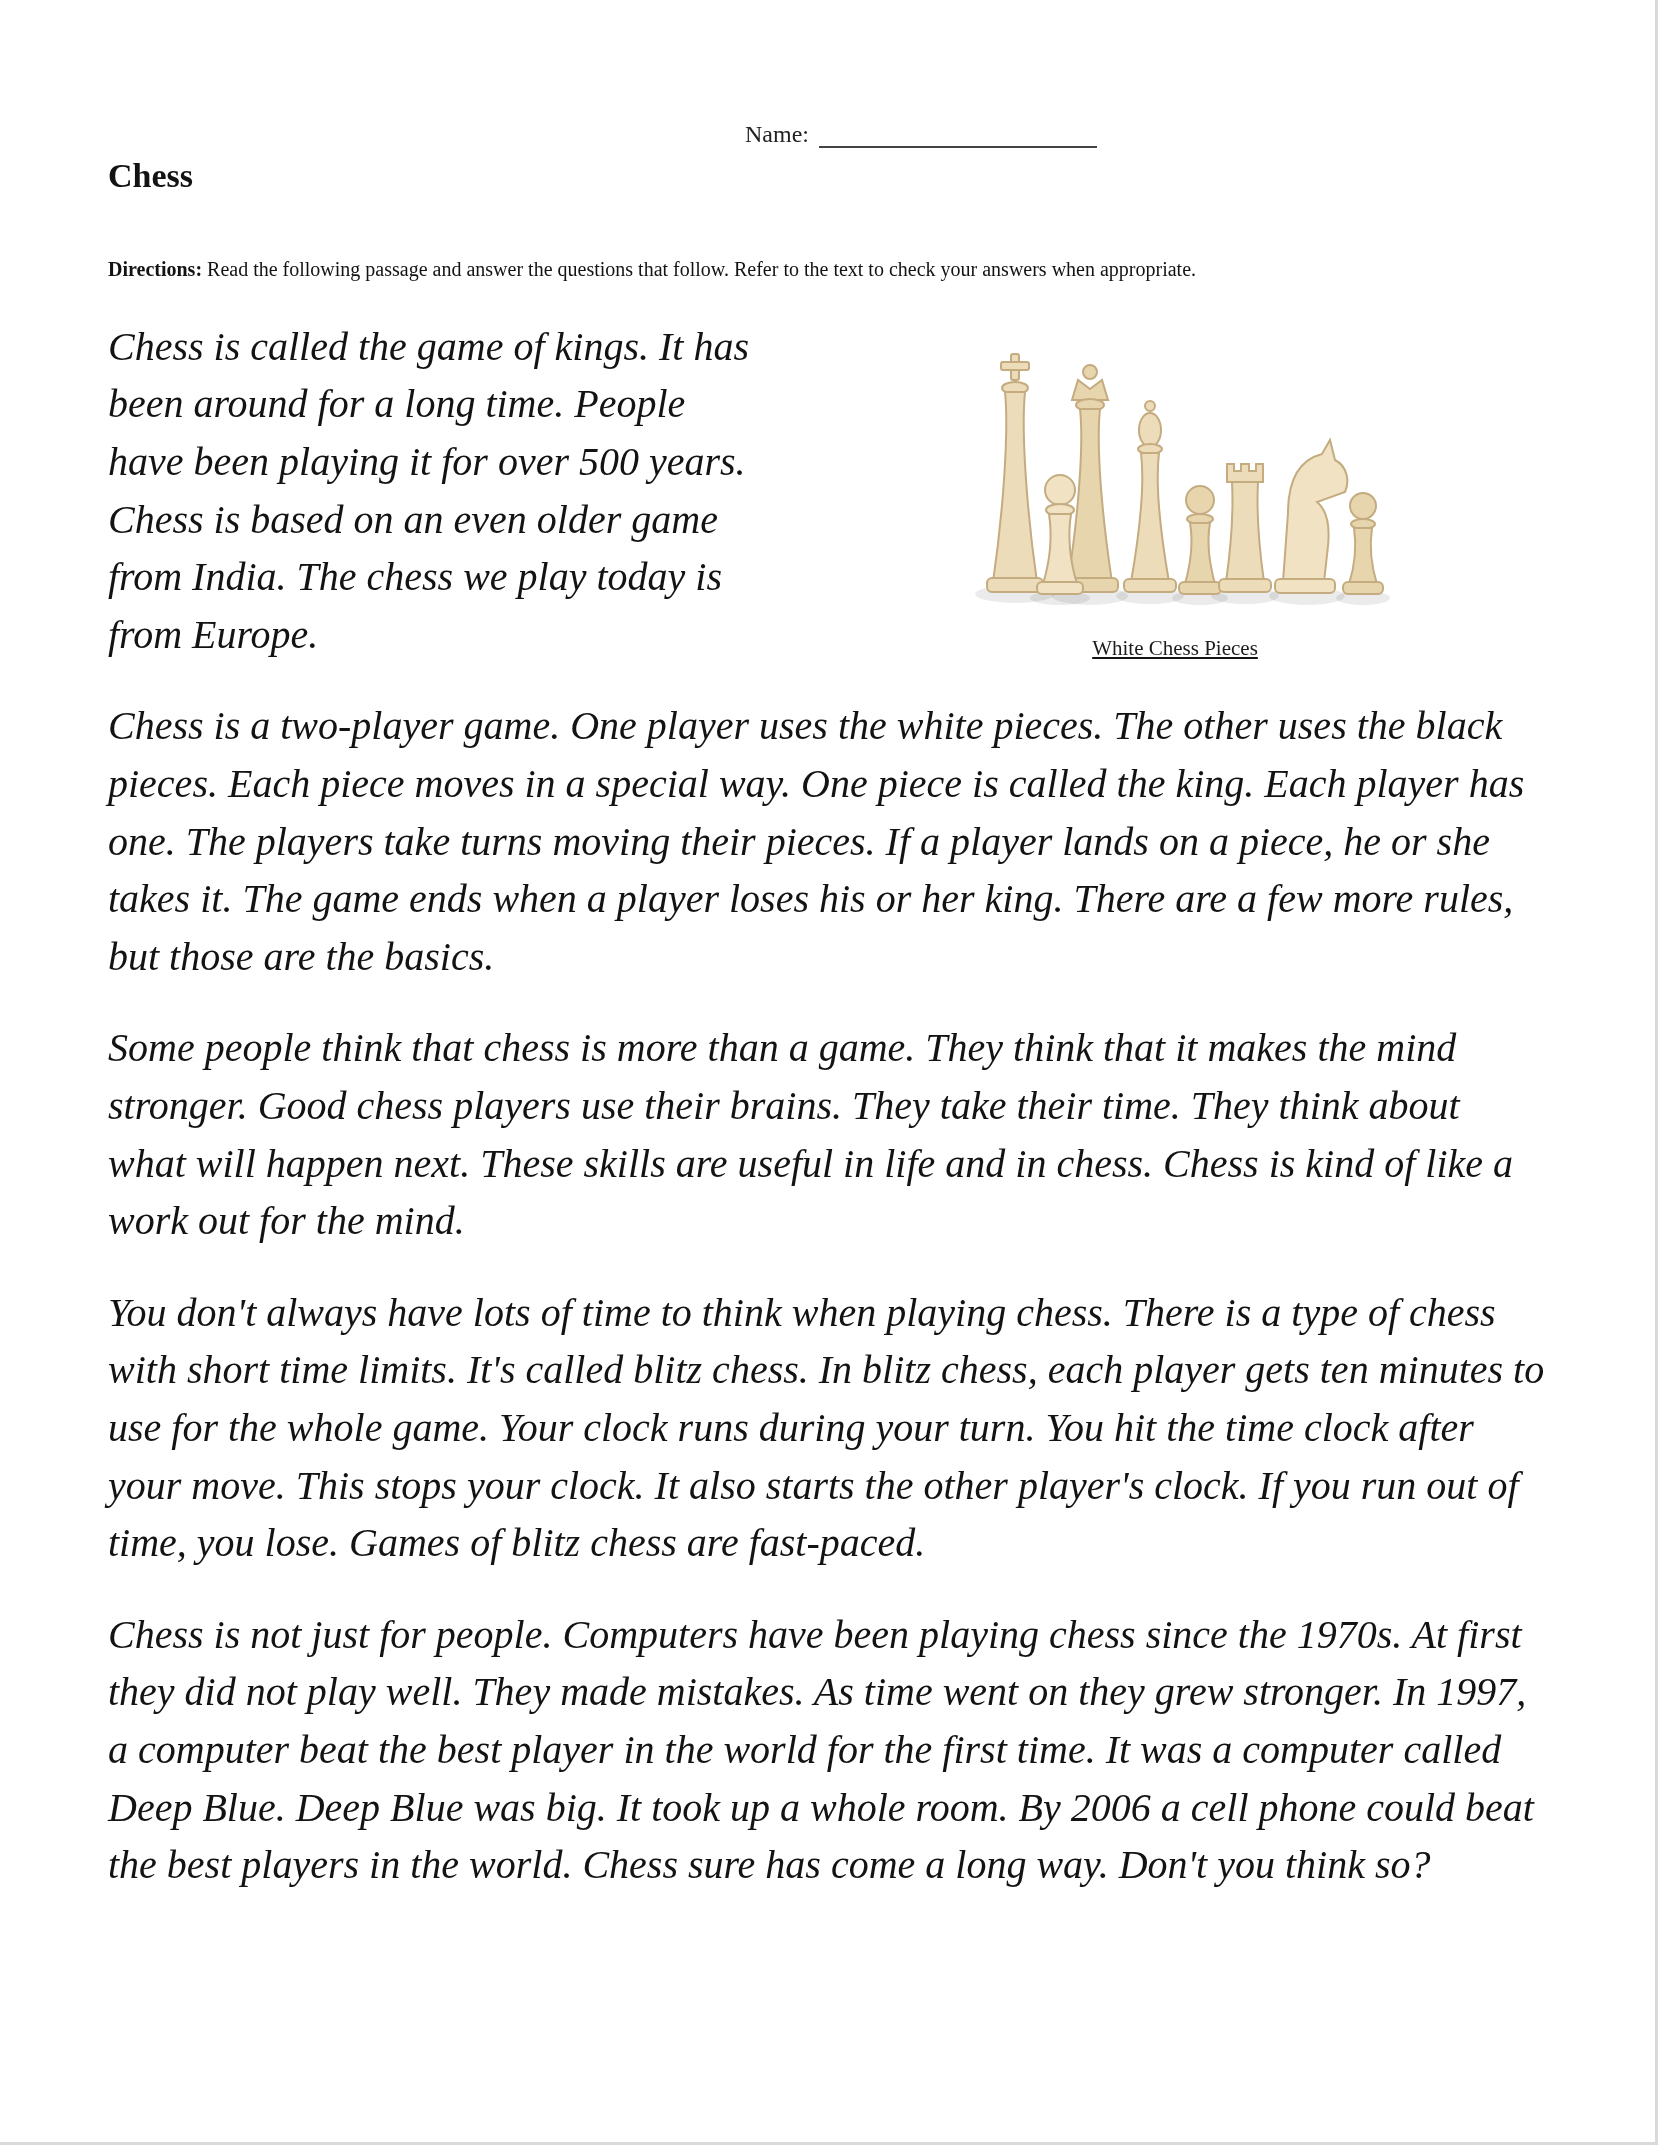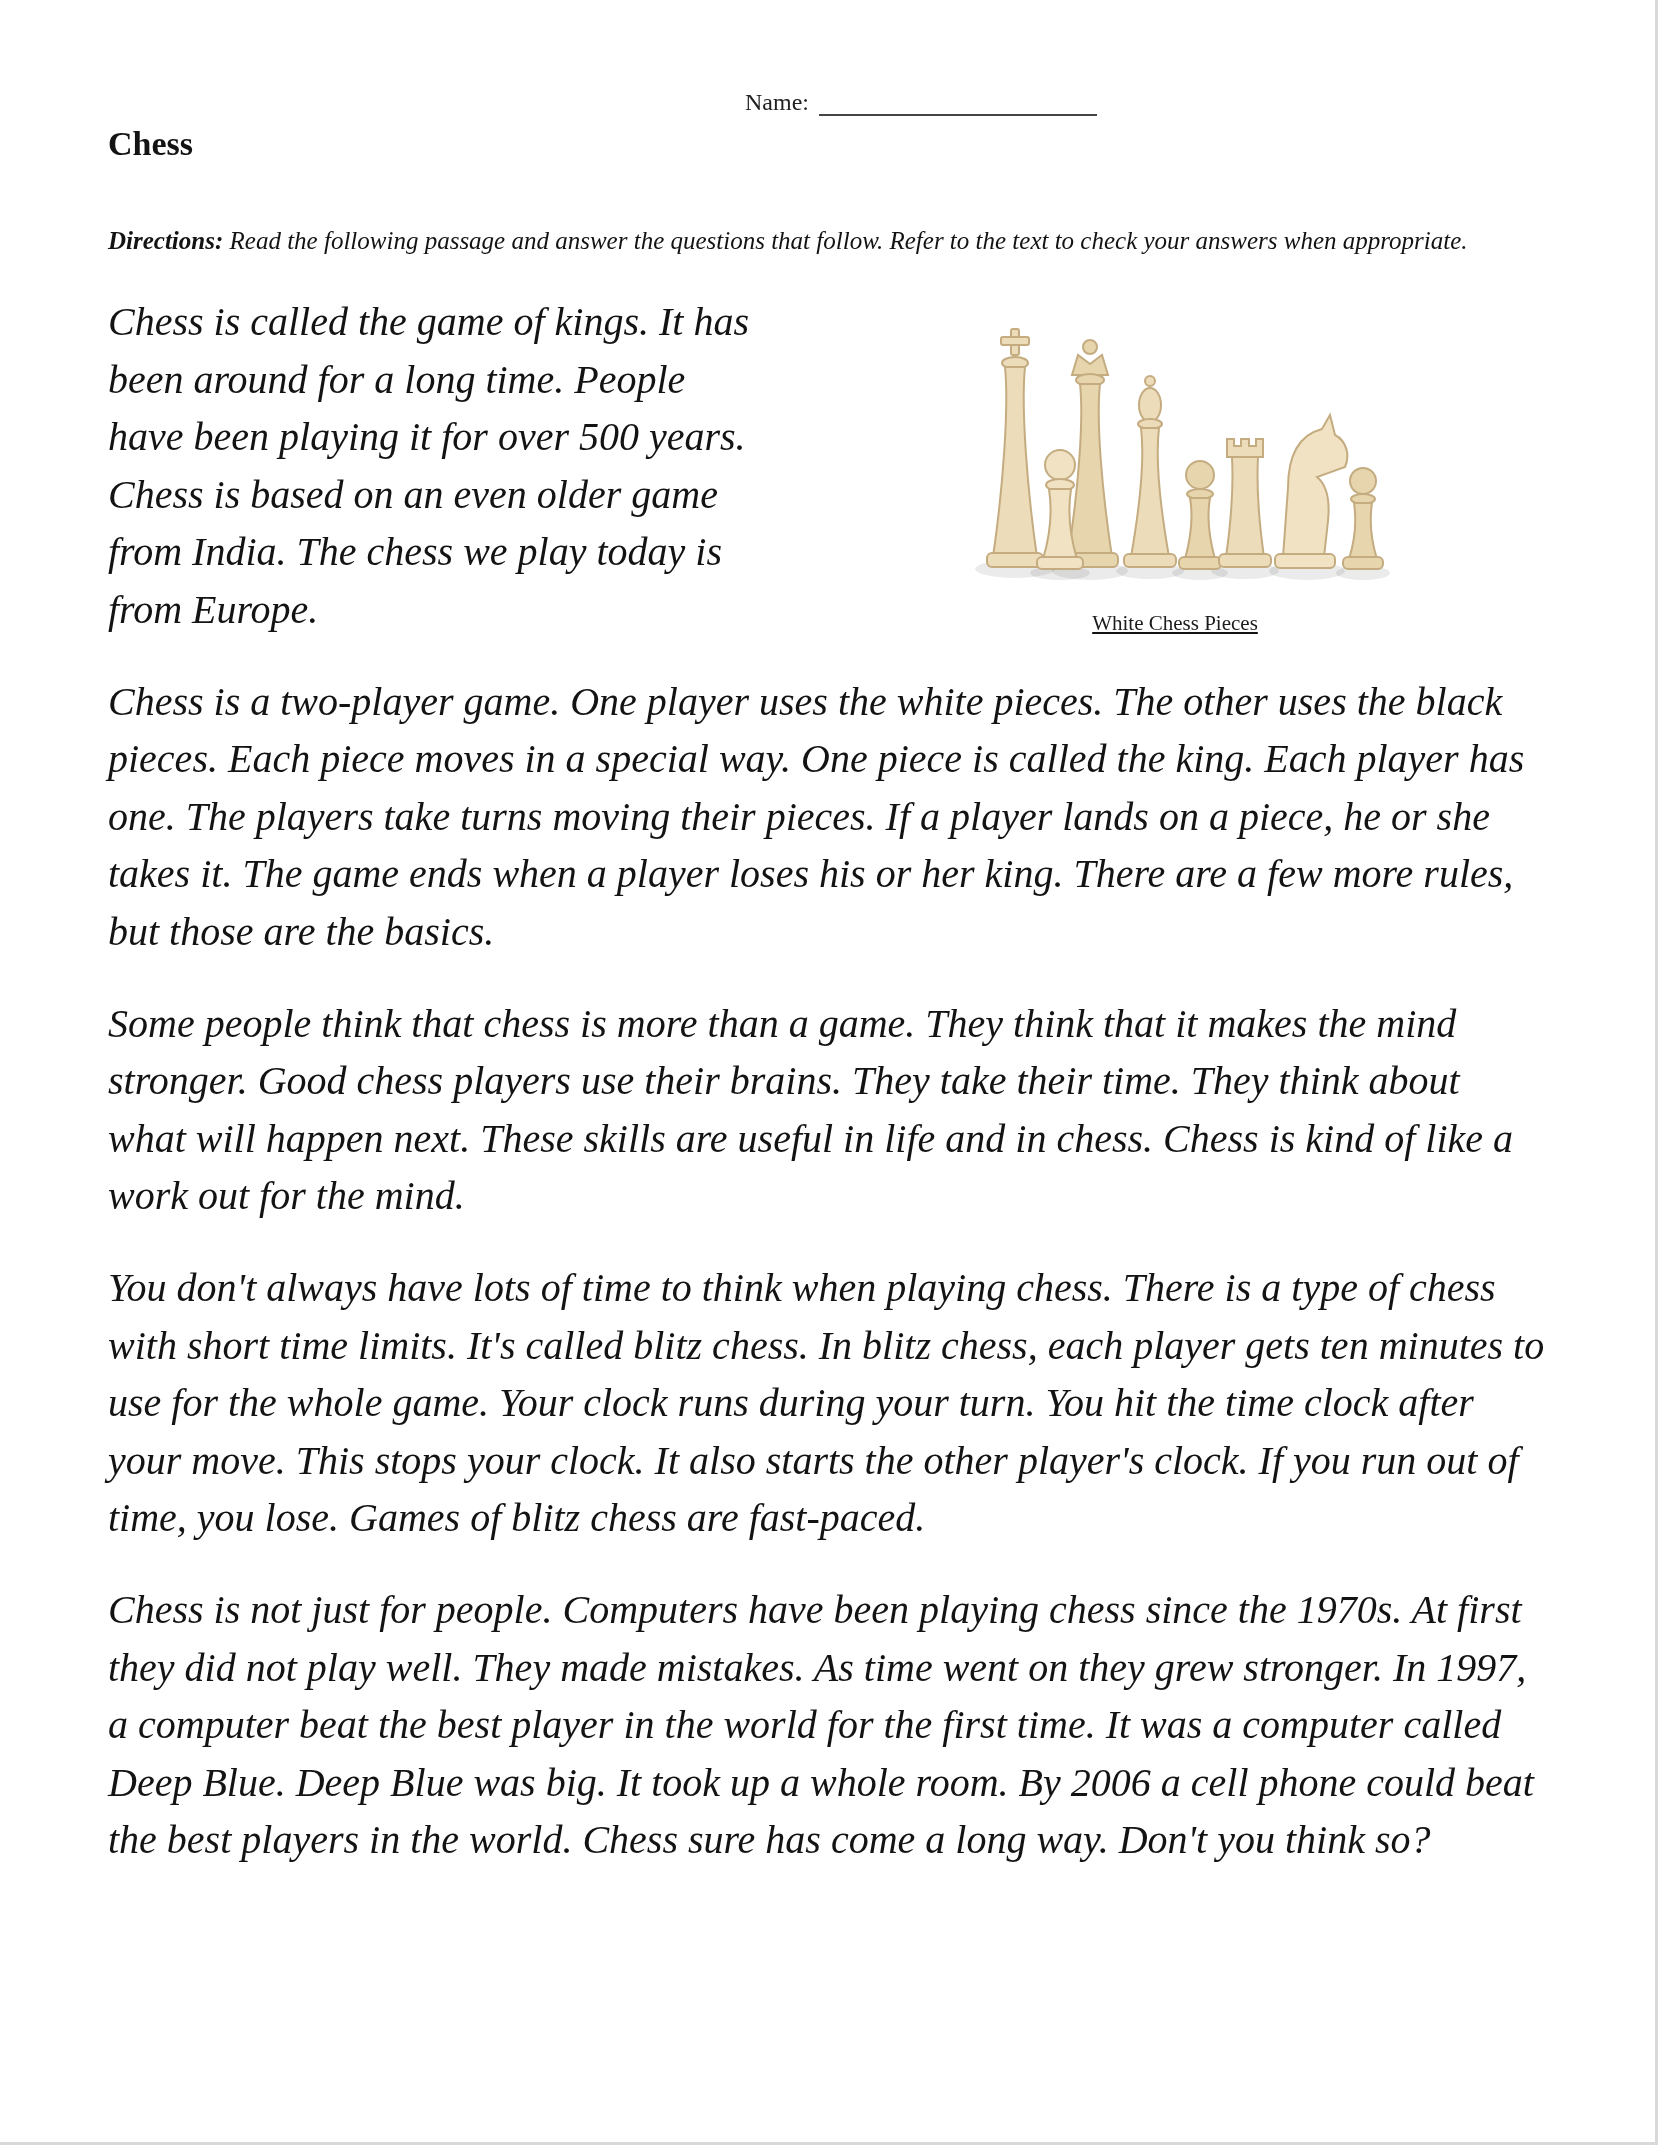--- a/index.html
+++ b/index.html
@@ -15,21 +15,21 @@
     color: #131313;
     position: relative;
     box-sizing: border-box;
     border-right: 3px solid #d9d9d9;
     border-bottom: 3px solid #d9d9d9;
   }
   .page {
     box-sizing: border-box;
     width: 100%;
     height: 100%;
-    padding: 88px 110px 0 108px;
+    padding: 120px 110px 0 108px;
   }
   
   .name-row {
     display: flex;
     align-items: flex-end;
     width: 352px;
     margin-left: 637px;
     font-size: 24px;
     color: #222;
   }
@@ -44,23 +44,22 @@
     margin-top: 2px;
   }
   .title-line {
     font-size: 34px;
     font-weight: bold;
     line-height: 1.55;
   }
   
   .directions {
     margin-top: 52px;
-    font-size: 25px;
+    font-size: 20px;
     line-height: 1.44;
-    font-style: italic;
   }
   .directions .label {
     font-weight: bold;
   }
   
   .content {
     margin-top: 10px;
   }
   .content p {
     font-size: 40px;

